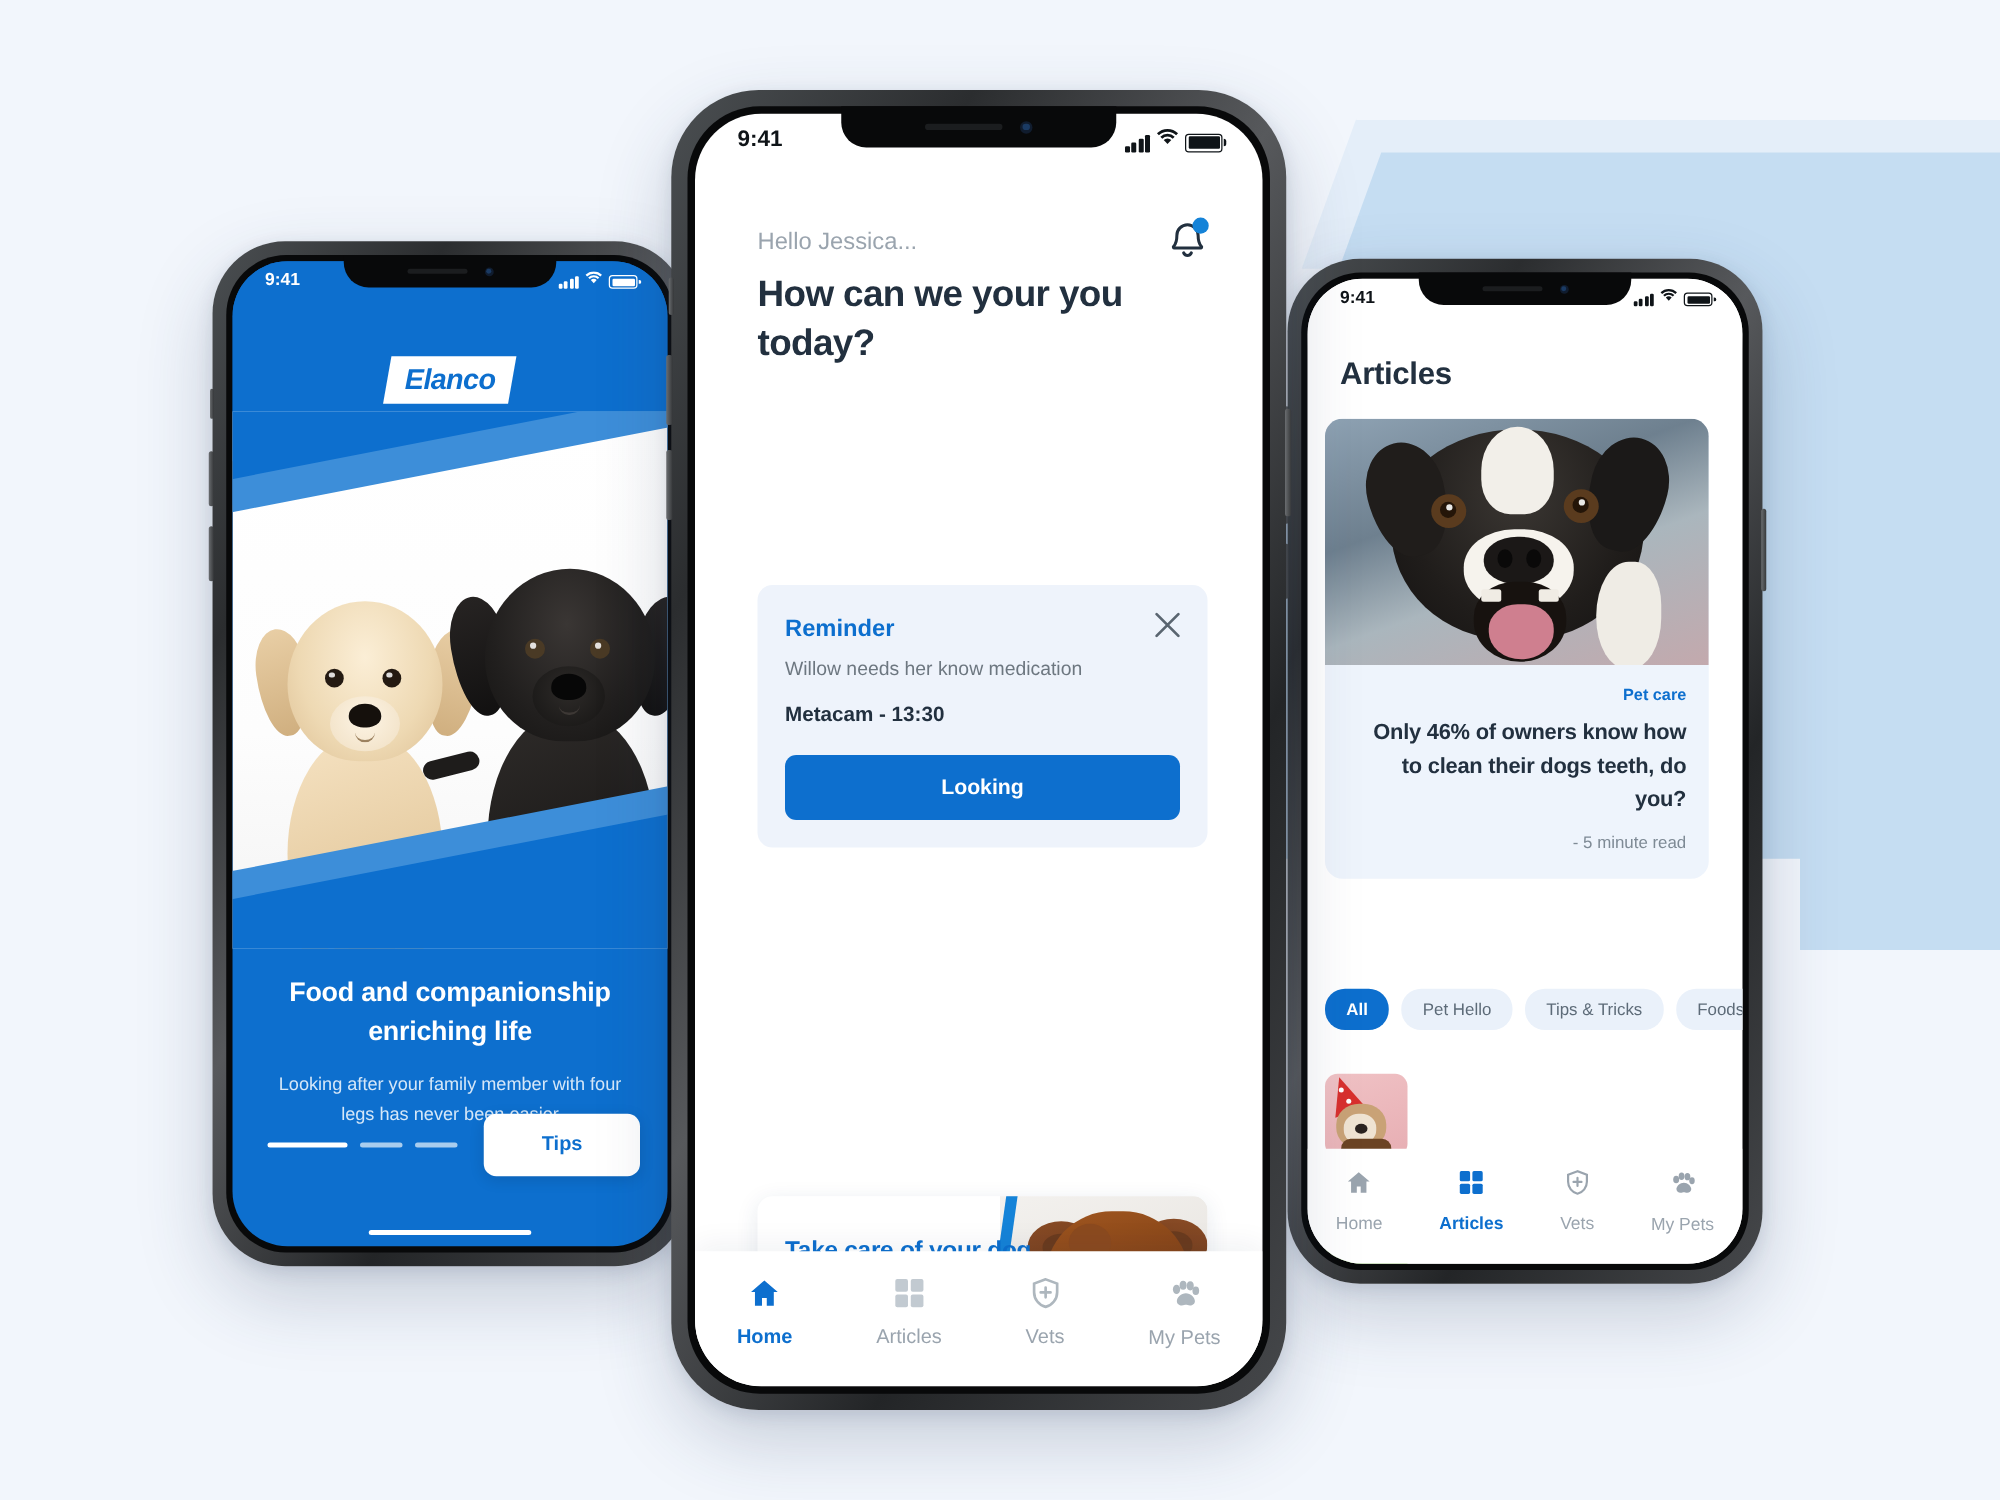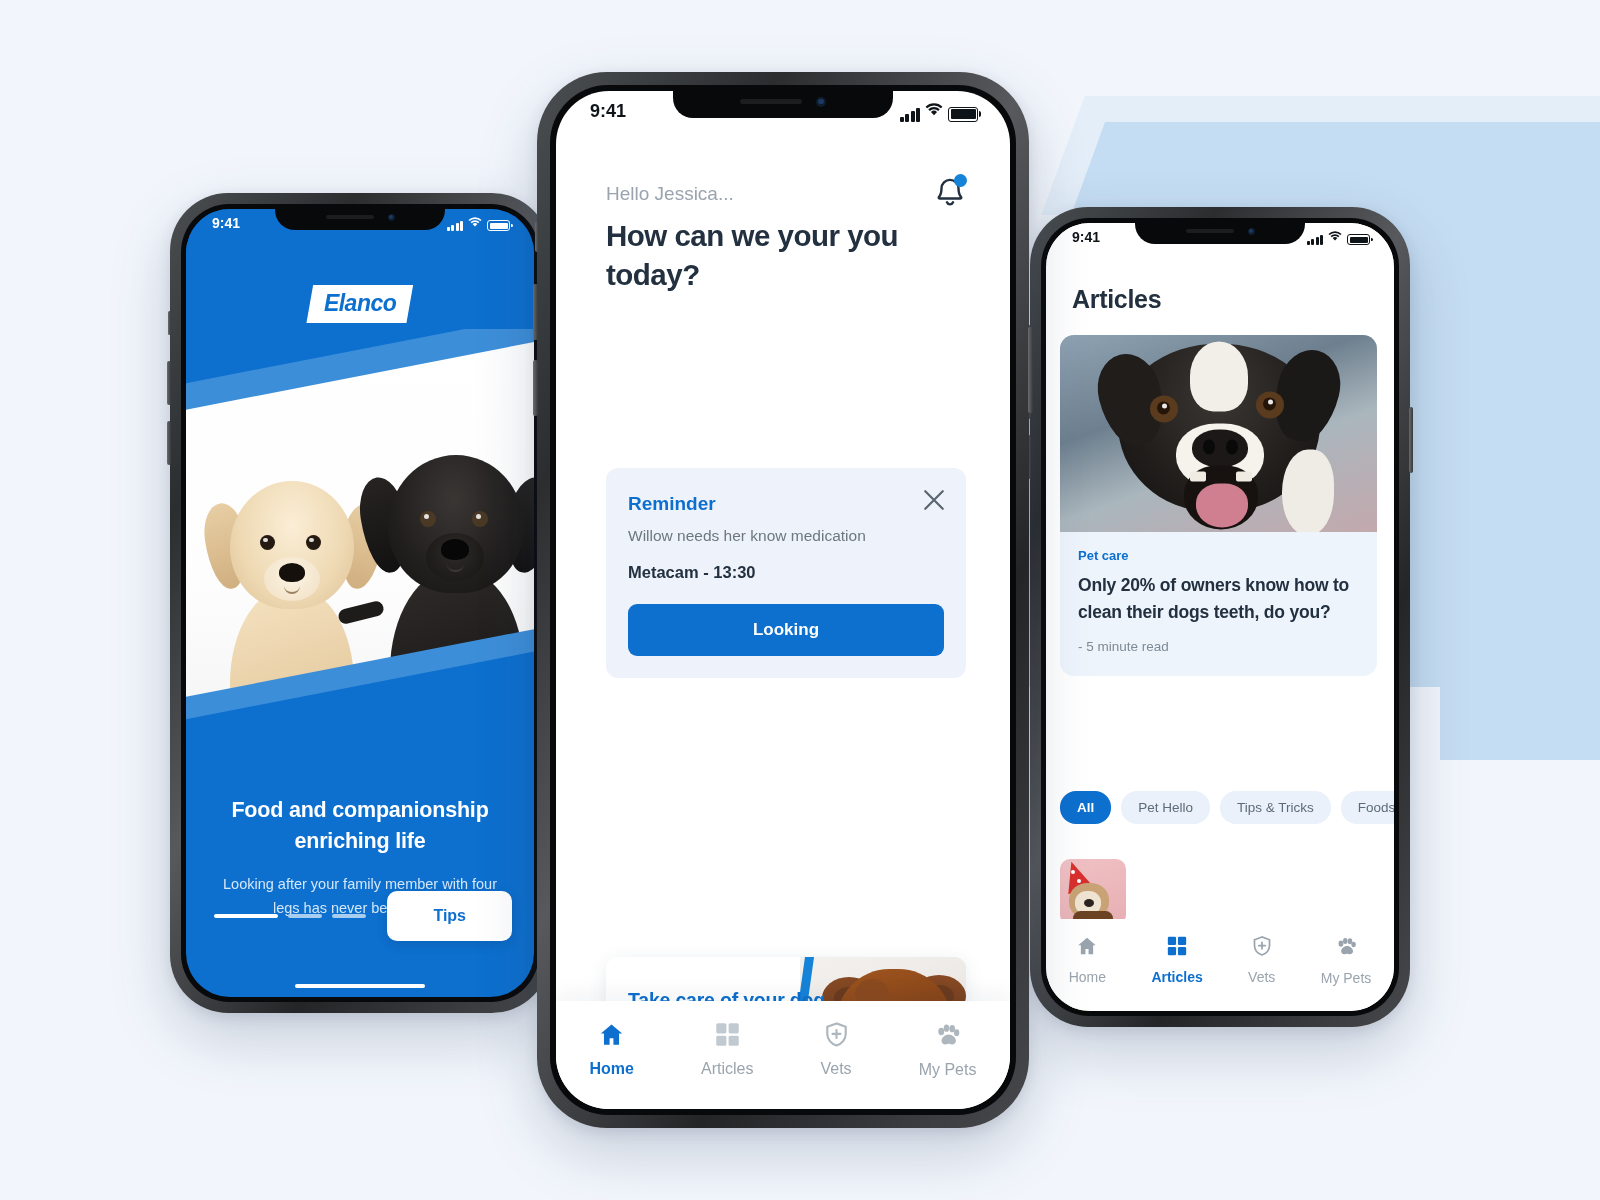--- a/index.html
+++ b/index.html
@@ -152,21 +152,21 @@
     background:#fff; padding: 5px 14px 6px;
     z-index: 12;
   }
   .ob-logo span {
     display:block; transform: skewX(10deg);
     color:#0d6fce; font-style: italic; font-weight: 900;
     font-size: 23px; letter-spacing:-0.5px;
     font-family: "Liberation Sans", sans-serif;
   }
   .ob-copy { position:absolute; left:0; right:0; top: 570px; padding: 0 28px; text-align:center; color:#fff; }
-  .ob-title { font-size: 21.5px; font-weight: 700; line-height: 1.45; letter-spacing:-0.2px;margin-top:16px; }
+  .ob-title { font-size: 21.5px; font-weight: 700; line-height: 1.45; letter-spacing:-0.2px; }
   .ob-sub { margin-top: 16px; font-size: 14.5px; line-height:1.62; color: #d5e7f8; }
   .ob-bottom {
     position:absolute; left: 28px; right: 22px; bottom: 56px;
     display:flex; align-items:center; justify-content:space-between;
   }
   .dots { display:flex; align-items:center; gap:10px; }
   .dots i { display:block; height:4.5px; border-radius:3px; background:#a9cdee; }
   .dots i.on { background:#fff; width: 64px; }
   .dots i.off { width: 34px; }
   .ob-next {
@@ -177,23 +177,24 @@
   }
 
   
   #phone-right { left: 1030px; top: 207px; width: 380px; height: 820px; z-index: 2; }
   #phone-right .screen { background:#fff; }
   .art-title {
     position:absolute; top: 62px; left: 26px;
     font-size: 25px; font-weight: 700; color:#22303f; letter-spacing:-0.3px;
   }
   .art-feature {
-    position:absolute; top: 112px; left: 14px; right: 17px;
+    position:absolute; top: 112px; left: 14px; right: 27px;
     border-radius: 14px; overflow:hidden;
     background:#eef4fc;
+    text-align:right;
   }
   .art-feature-img {
     height: 197px; position: relative; overflow:hidden;
     background: linear-gradient(160deg,#8fa3b4 0%, #6e808f 35%, #aab6bd 60%, #c3a9ad 100%);
   }
   .collie-face { position:absolute; left:50%; top:50%; transform:translate(-50%,-46%); }
   .art-feature-body { padding: 16px 18px 22px; }
   .art-cat { color:#0d6fce; font-weight:700; font-size:13px; }
   .art-head { margin-top: 9px; font-size: 17.5px; font-weight:700; color:#22303f; line-height:1.55; letter-spacing:-0.2px; }
   .art-read { margin-top: 13px; font-size: 13.5px; color:#7e8a95; }
@@ -446,21 +447,21 @@
             <div style="position:absolute;left:122px;top:102px;width:12px;height:15px;border-radius:50%;background:#0a0909;"></div>
             <div style="position:absolute;left:80px;top:128px;width:74px;height:64px;border-radius:46% 46% 52% 52%;background:#17120f;"></div>
             <div style="position:absolute;left:92px;top:146px;width:52px;height:44px;border-radius:48% 48% 54% 54%;background:#cf7f8f;"></div>
             <div style="position:absolute;left:86px;top:134px;width:16px;height:10px;border-radius:2px;background:#f0ece4;"></div>
             <div style="position:absolute;left:132px;top:134px;width:16px;height:10px;border-radius:2px;background:#f0ece4;"></div>
             <div style="position:absolute;left:178px;top:112px;width:52px;height:86px;border-radius:50% 40% 48% 48%;background:#efece5;"></div>
           </div>
         </div>
         <div class="art-feature-body">
           <div class="art-cat">Pet care</div>
-          <div class="art-head">Only 20% of owners know how to clean their dogs teeth, do you?</div>
+          <div class="art-head">Only 46% of owners know how to clean their dogs teeth, do you?</div>
           <div class="art-read">- 5 minute read</div>
         </div>
       </div>
 
       <div class="chips">
         <button class="chip active">All</button>
         <button class="chip">Pet Hello</button>
         <button class="chip">Tips &amp; Tricks</button>
         <button class="chip">Foods</button>
       </div>

